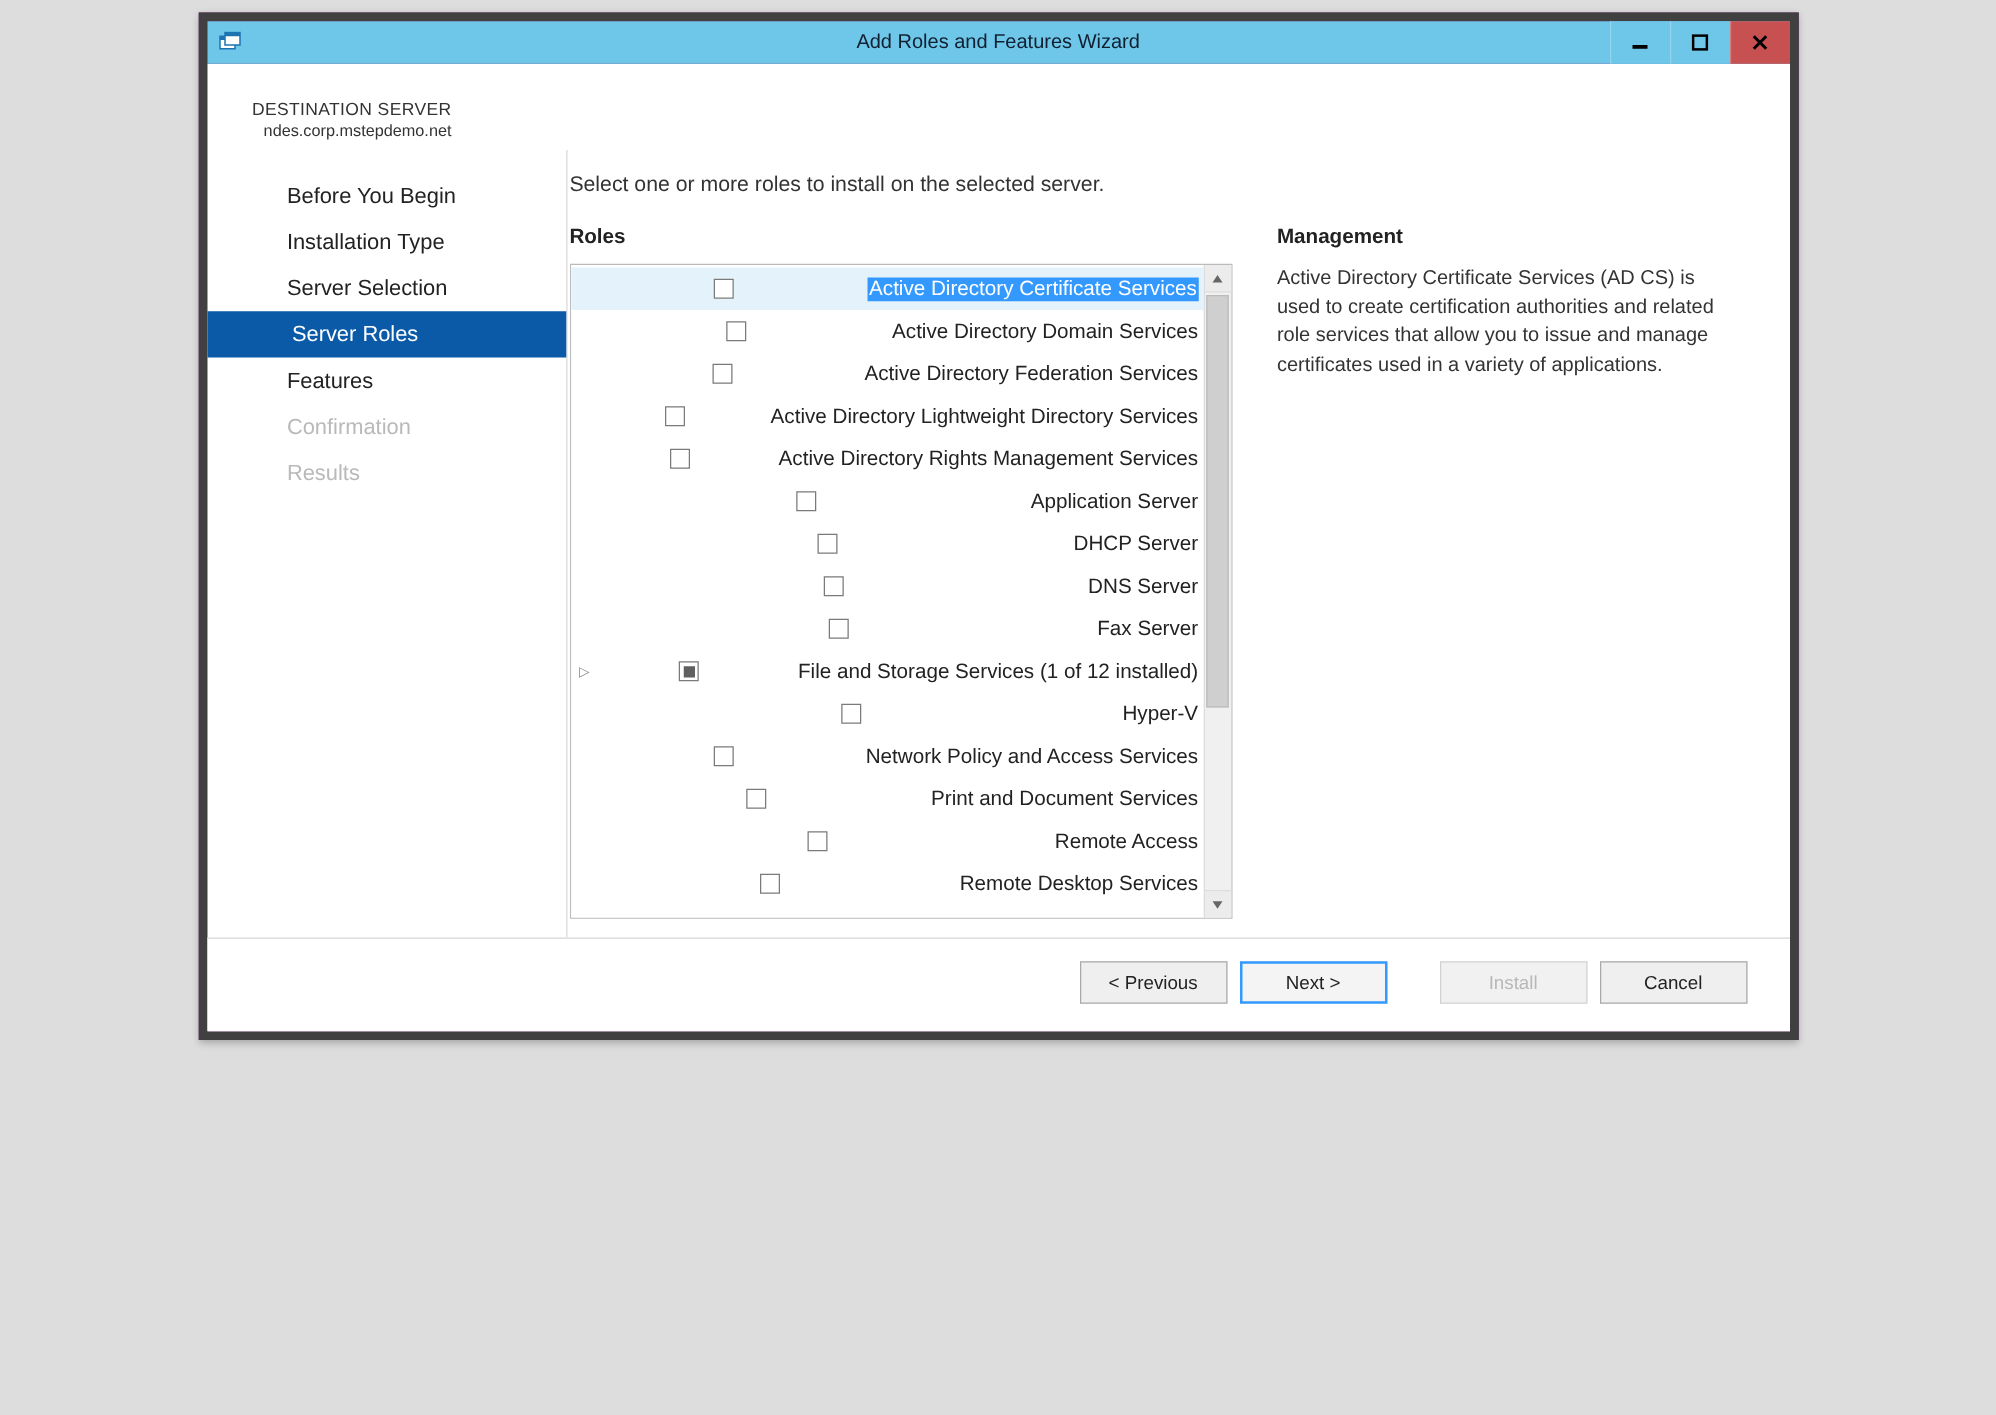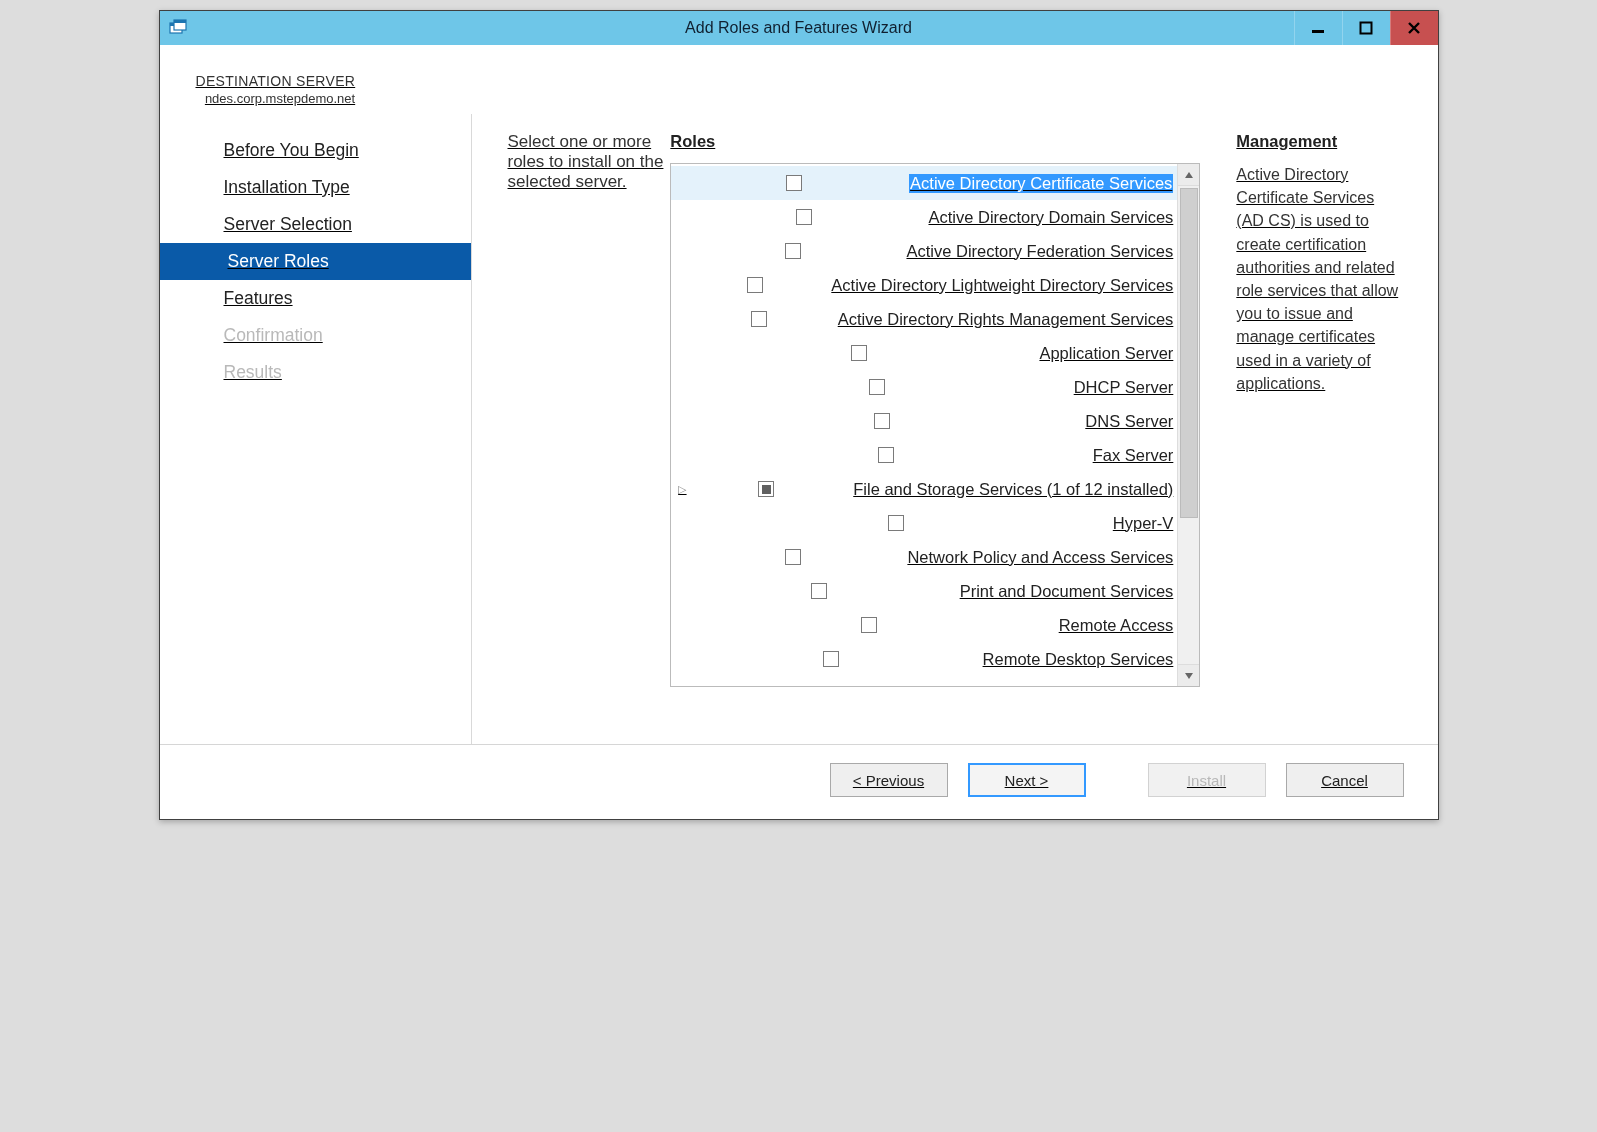--- a/index.html
+++ b/index.html
@@ -7,23 +7,22 @@
     font-family: "Segoe UI", Tahoma, sans-serif;
     background: #dddddd;
     display: flex;
     justify-content: center;
     align-items: flex-start;
     padding: 10px;
   }
   .window {
     width: 1280px;
     background: #701a75;
-    border: 1px solid #404040;
+    border: 7px solid #404040;
     box-shadow: 0 2px 6px rgba(0,0,0,0.25);
-    text-decoration: underline;
   }
   .titlebar {
     background: #6ec6e8;
     height: 34px;
     display: flex;
     align-items: center;
     position: relative;
     padding-left: 8px;
   }
   .titlebar .icon-sm {
@@ -88,24 +87,24 @@
     font-size: 13px;
     color: #333;
     margin-top: 2px;
   }
 
   .body-grid {
     display: flex;
     padding: 0 38px 0 0;
   }
   .nav {
-    width: 312px;
+    width: 288px;
     padding-top: 18px;
     border-right: 1px solid #d9d9d9;
-    margin-right: 36px;
+    margin-right: 2px;
     min-height: 630px;
   }
   .nav-item {
     font-size: 17.5px;
     color: #222;
     padding: 8px 0 8px 64px;
     cursor: pointer;
   }
   .nav-item.active {
     background: #0a5aa8;
@@ -114,21 +113,21 @@
   }
   .nav-item.disabled {
     color: #b9b9b9;
     cursor: default;
   }
 
   .main {
     flex: 1;
     padding-top: 18px;
     display: flex;
-    flex-direction: row;
+    flex-direction: column;
   }
   .instruction {
     font-size: 17px;
     color: #333;
     margin-bottom: 22px;
   }
   .two-col {
     display: flex;
     gap: 36px;
   }
@@ -228,21 +227,21 @@
     font-size: 16px;
     color: #333;
     line-height: 1.45;
   }
 
   .footer-bar {
     border-top: 1px solid #d6d6d6;
     padding: 18px 34px 22px 0;
     display: flex;
     justify-content: flex-end;
-    gap: 20px;
+    gap: 10px;
     background: #ffffff;
   }
   .btn {
     min-width: 118px;
     height: 34px;
     font-size: 15px;
     color: #222;
     background: #efefef;
     border: 1px solid #a9a9a9;
     cursor: pointer;

